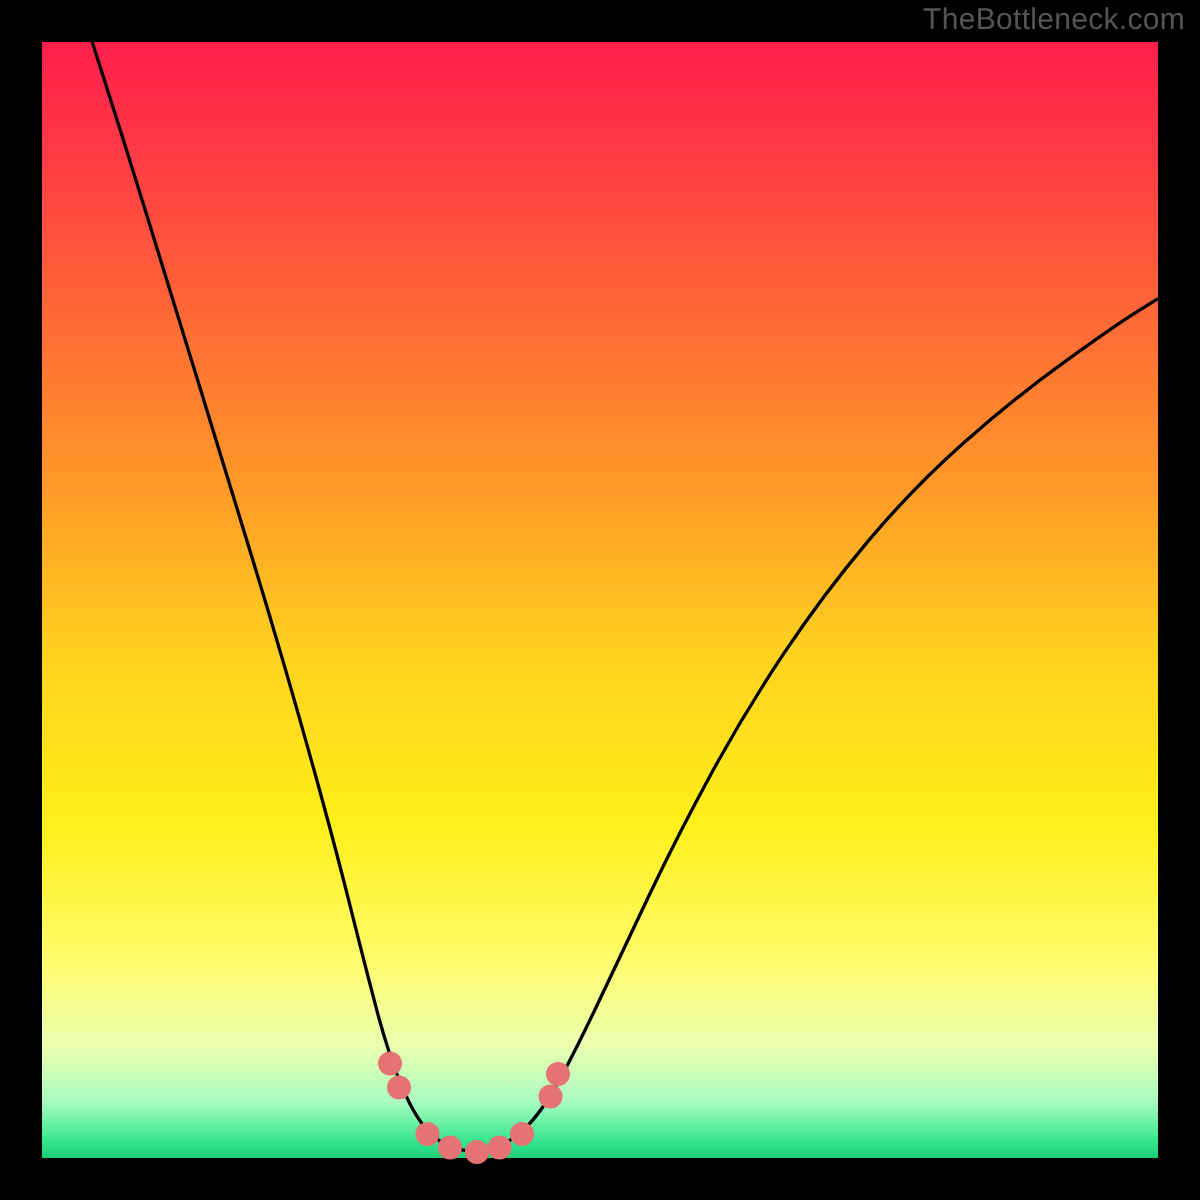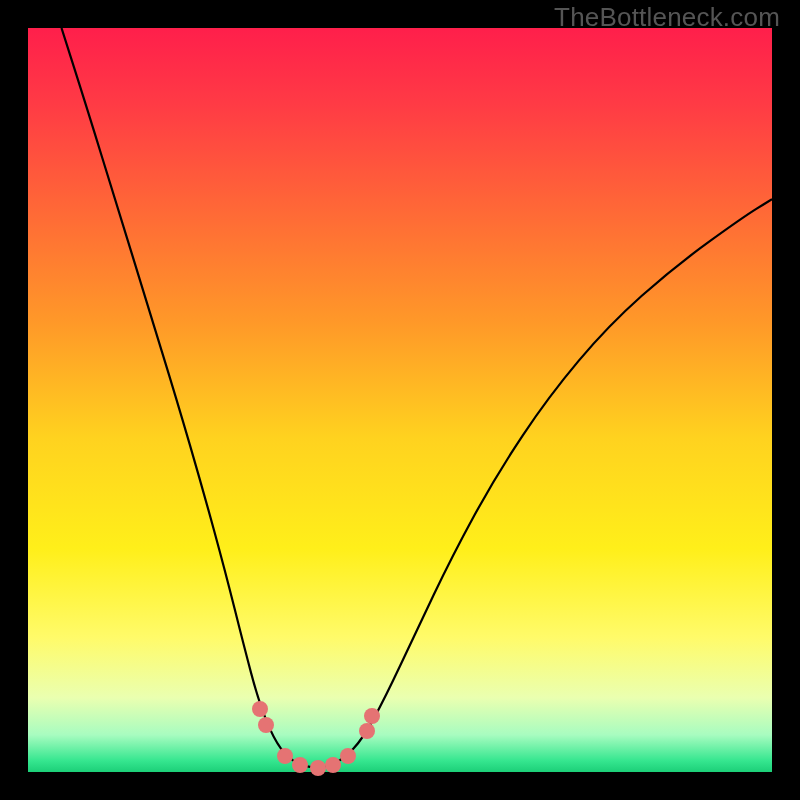--- a/index.html
+++ b/index.html
@@ -44,23 +44,23 @@
     position: absolute;
     width: 16px;
     height: 16px;
     background: #e57373;
     border-radius: 50%;
     transform: translate(-50%, -50%);
   }
   .watermark {
     position: absolute;
     top: 2px;
-    right: 20px;
+    right: 10px;
     color: #555;
-    font-size: 26px;
+    font-size: 20px;
     font-weight: 500;
     letter-spacing: 0.2px;
   }
 </style>
 </head>
 <body>
 
 <div class="watermark">TheBottleneck.com</div>
 
 <div class="frame">

